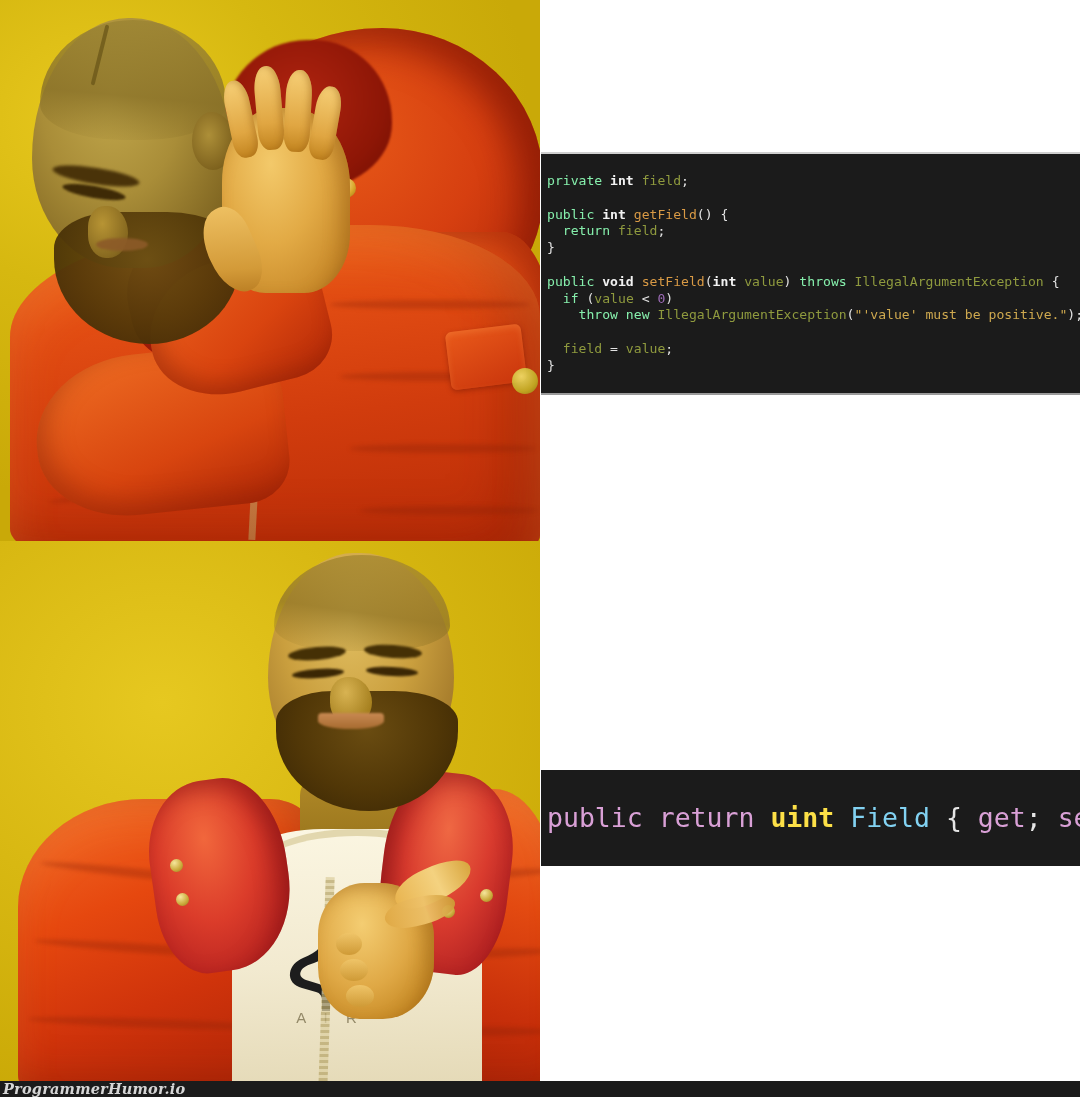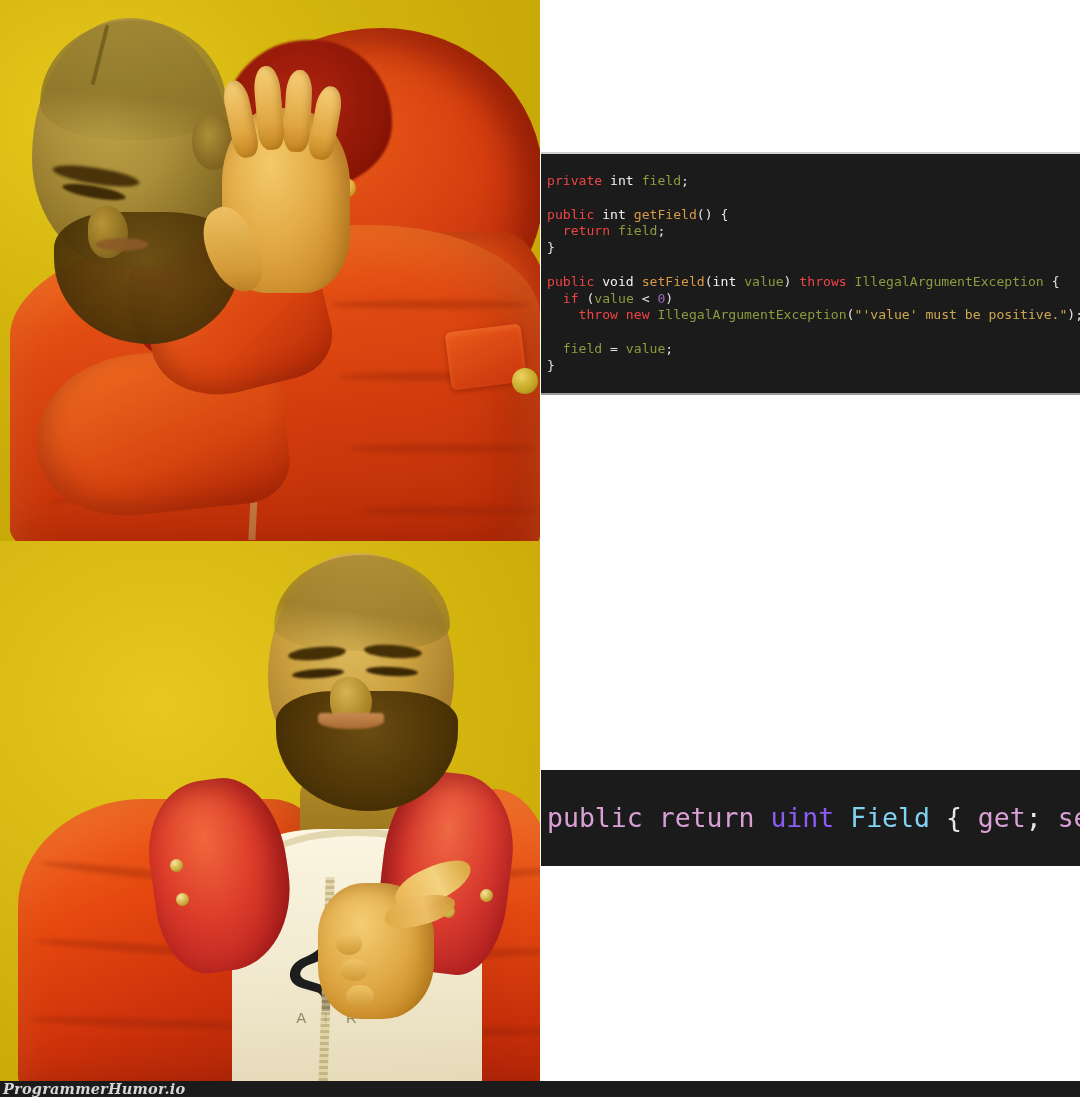--- a/index.html
+++ b/index.html
@@ -486,31 +486,31 @@
 
   #code-bottom {
     top:770px;
     height:96px;
     padding:30px 0 0 7px;
     font-size:26.5px;
     line-height:36px;
   }
 
   
-  .j-kw   { color:#ef4444; }          
-  .j-type { color:#f2f2f2; font-weight:normal; }  
+  .j-kw   { color:#86efac; }          
+  .j-type { color:#f2f2f2; font-weight:bold; }  
   .j-var  { color:#8f9a3e; }          
   .j-fn   { color:#d99a45; }          
   .j-num  { color:#9c6ab5; }          
   .j-str  { color:#cfa94f; }          
   .j-pun  { color:#e2e2e2; }          
 
   
   .c-kw   { color:#d9a0d6; }          
-  .c-type { color:#8b5cf6; }          
+  .c-type { color:#fde047;font-weight:bold; }          
   .c-prop { color:#82d2f2; }          
   .c-pun  { color:#e6e6e6; }          
 
   
   .watermark-bar {
     position:absolute;
     left:0; top:1081px;
     width:1080px; height:16px;
     background:#1b1b1b;
   }

